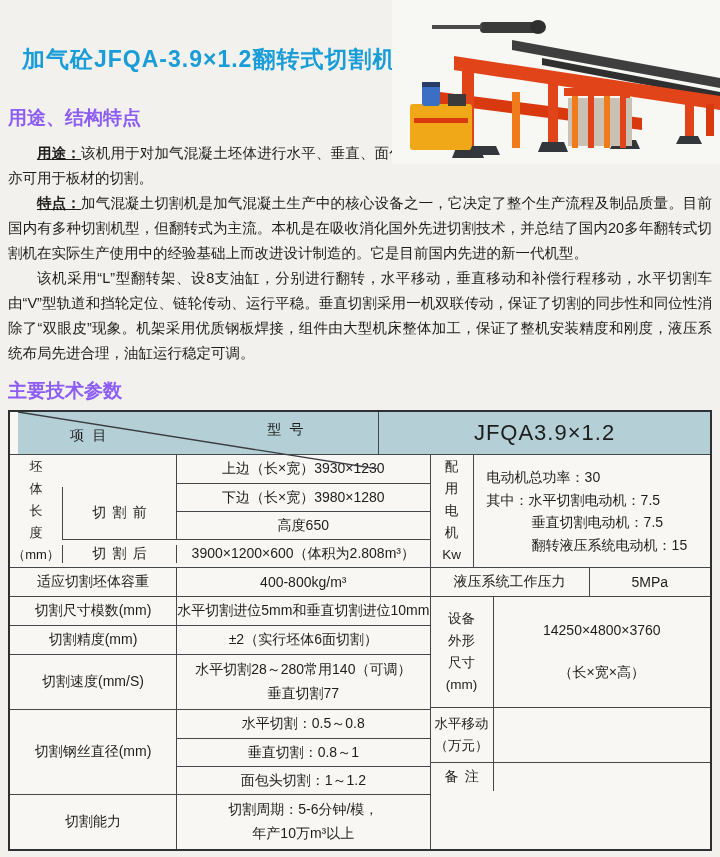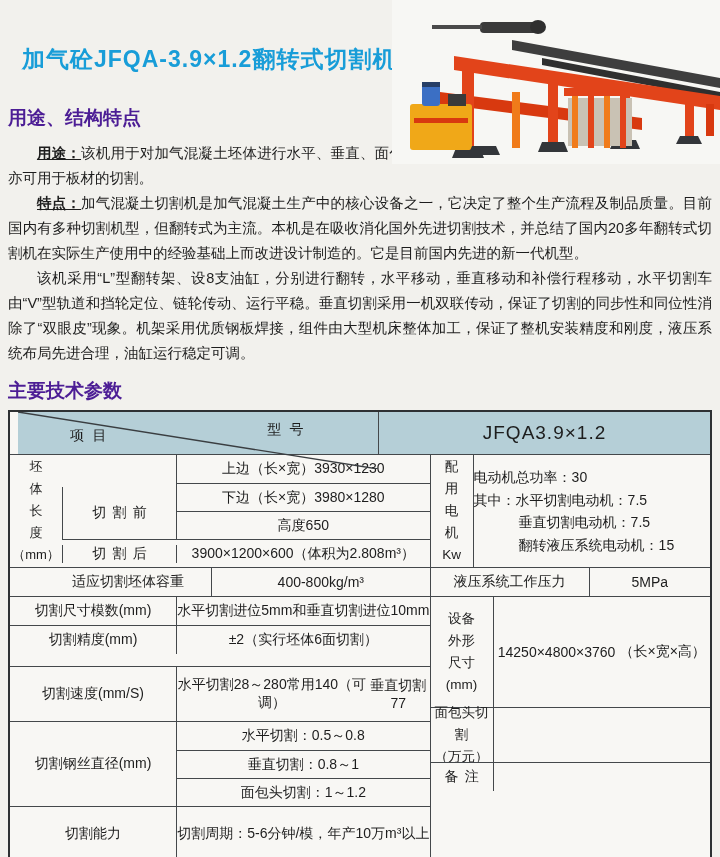--- a/index.html
+++ b/index.html
@@ -1,43 +1,43 @@
 <!DOCTYPE html>
 <html><head>
 <meta charset="utf-8">
 <style>
   html,body{margin:0;padding:0;}
   .page{position:relative;width:720px;height:857px;background:#f2f1ed;overflow:hidden;
         font-family:"Liberation Sans","DejaVu Sans",sans-serif;color:#1d1d1d;}
   .machine{position:absolute;top:0;right:0;width:328px;height:164px;}
   .title{margin:44px 0 0 22px;font-size:23px;font-weight:bold;letter-spacing:1px;}
-  .h2{margin:30px 0 0 8px;font-size:19px;font-weight:bold;color:#4c1d95;}
+  .h2{margin:30px 0 0 8px;font-size:19px;font-weight:bold;color:#8b5cf6;}
   .intro{margin:10px 8px 0 8px;}
   .intro p{margin:0;font-size:14.5px;line-height:25px;text-align:justify;text-indent:2em;}
   .blabel{font-weight:bold;text-decoration:underline;}
   
   .ttable{margin:6px 0 0 8px;width:704px;border:2px solid #2e3133;background:#f8f7f4;
           font-size:14px;box-sizing:border-box;}
   .trow{display:flex;}
   .col{display:flex;flex-direction:column;}
   .cell{display:flex;align-items:center;justify-content:center;text-align:center;
         box-sizing:border-box;background:#f8f7f4;}
   .bl{border-left:1px solid #44484b;}
   .bt{border-top:1px solid #44484b;}
   .vlabel{white-space:pre-line;line-height:22px;font-size:13.5px;}
   .lsp{letter-spacing:0.45em;text-indent:0.45em;}
   .hdr{background:#b5cfd7;}
   .diag{position:relative;background:#b5cfd7;}
   .diag svg{position:absolute;left:0;top:0;}
   .diag .model{position:absolute;top:9px;right:66px;letter-spacing:0.6em;}
   .diag .item{position:absolute;bottom:9px;left:52px;letter-spacing:0.6em;}
-  .hdrval{font-size:19px;letter-spacing:1px;}
-  .twolines{flex-direction:row;justify-content:space-evenly;}
+  .hdrval{font-size:22px;letter-spacing:1px;}
+  .twolines{flex-direction:column;justify-content:space-evenly;}
   .motor{flex-direction:column;align-items:flex-start;justify-content:center;
-         line-height:22.5px;text-align:left;}
+         padding-left:13px;line-height:22.5px;text-align:left;}
   .ind1{padding-left:0;}
   .ind2{padding-left:45px;}
 </style>
 </head>
 <body>
 
 <div class="page">
 
   <svg class="machine" viewBox="0 0 328 164">
     <rect x="0" y="0" width="328" height="164" fill="#f7f7f4"></rect>
@@ -123,35 +123,35 @@
               </div>
             </div>
             <div class="trow bt" style="height:28px;align-items:center;">
               <div class="cell bl lsp" style="width:114px;">切割后</div>
               <div class="cell bl" style="flex:1;">3900×1200×600（体积为2.808m³）</div>
             </div>
           </div>
         </div>
 
         <div class="trow bt" style="height:28px;">
-          <div class="cell" style="width:166px;margin-left:35px;">适应切割坯体容重</div>
+          <div class="cell" style="width:166px;">适应切割坯体容重</div>
           <div class="cell bl" style="flex:1;">400-800kg/m³</div>
         </div>
 
         <div class="trow bt" style="height:28px;">
           <div class="cell" style="width:166px;">切割尺寸模数(mm)</div>
           <div class="cell bl" style="flex:1;">水平切割进位5mm和垂直切割进位10mm</div>
         </div>
 
         <div class="trow bt" style="height:28px;">
           <div class="cell" style="width:166px;">切割精度(mm)</div>
           <div class="cell bl" style="flex:1;">±2（实行坯体6面切割）</div>
         </div>
 
-        <div class="trow bt" style="height:54px;margin-top:12px;">
+        <div class="trow bt" style="height:54px;">
           <div class="cell" style="width:166px;">切割速度(mm/S)</div>
           <div class="cell bl twolines" style="flex:1;">
             <span>水平切割28～280常用140（可调）</span>
             <span>垂直切割77</span>
           </div>
         </div>
 
         <div class="trow bt" style="height:84px;">
           <div class="cell" style="width:166px;">切割钢丝直径(mm)</div>
           <div class="col" style="flex:1;">
@@ -197,21 +197,21 @@
 尺寸
 (mm)</div>
           <div class="cell bl twolines" style="flex:1;">
             <span>14250×4800×3760</span>
             <span>（长×宽×高）</span>
           </div>
         </div>
 
 
         <div class="trow bt" style="height:54px;">
-          <div class="cell vlabel" style="width:62px;">面包头切割
+          <div class="cell vlabel" style="width:62px;">水平移动
 （万元）</div>
           <div class="cell bl" style="flex:1;"></div>
         </div>
 
         <div class="trow bt" style="height:28px;">
           <div class="cell lsp" style="width:62px;">备注</div>
           <div class="cell bl" style="flex:1;"></div>
         </div>
       </div>
     </div>

